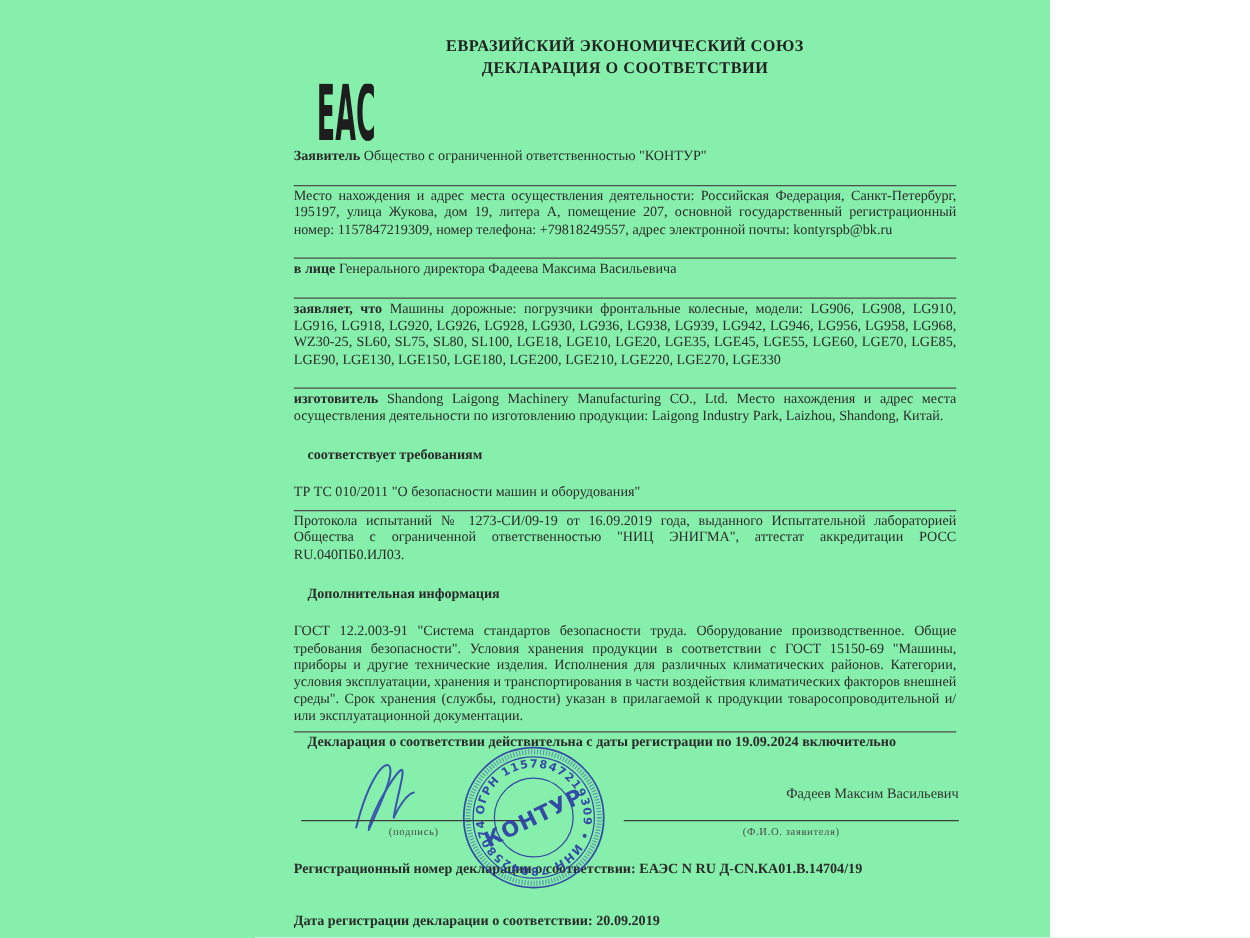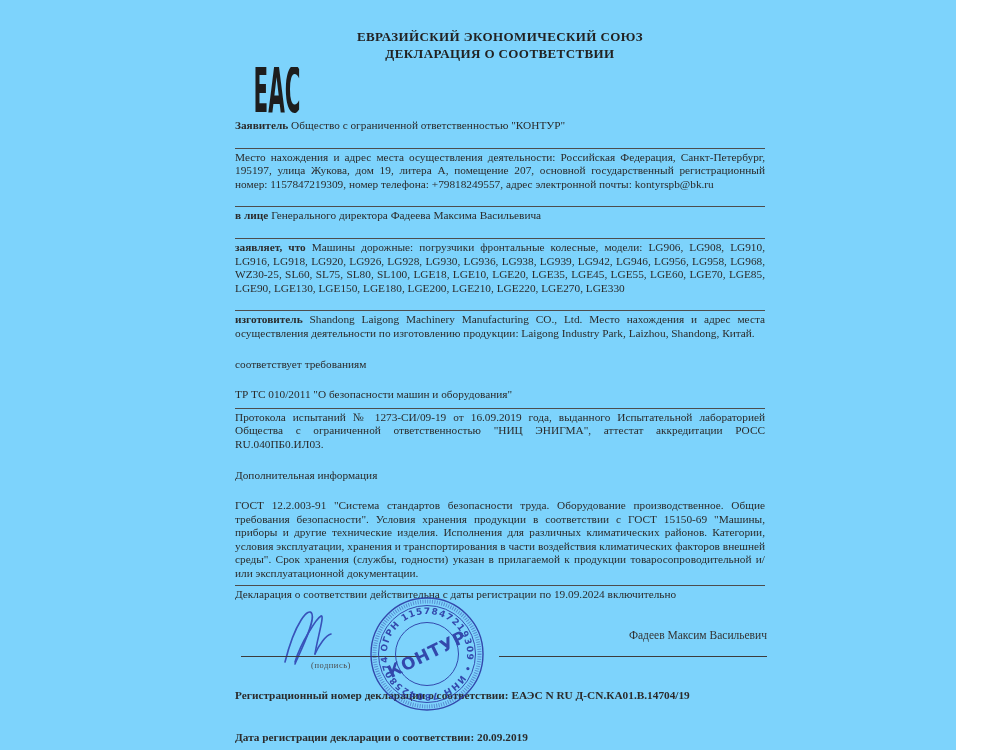--- a/index.html
+++ b/index.html
@@ -1,27 +1,27 @@
 <!DOCTYPE html>
 <html><head>
 <meta charset="utf-8">
 <style>
   html,body{margin:0;padding:0;background:#ffffff;}
   .page{
-    position:relative;width:956px;height:750px;background:#7dd3fc;overflow:hidden;
+    position:relative;width:840px;height:750px;background:#86efac;overflow:hidden;
     font-family:"Liberation Serif","DejaVu Serif",serif;color:#2b2b2b;
   }
   .content{position:absolute;left:235px;top:28px;width:530px;font-size:11.3px;line-height:13.6px;}
   .title{text-align:center;font-weight:bold;font-size:13px;line-height:17px;letter-spacing:.4px;color:#222;}
   .logo-row{margin:5px 0 2px 18px;height:48px;}
   .blk{padding:2px 0 15px 0;}
   .b-b{border-bottom:1px solid #4d4d4d;}
   .lbl{font-weight:bold;}
   .just{text-align:justify;}
-  .bold-line{font-weight:normal;}
+  .bold-line{font-weight:bold;margin-left:11px;}
   .sig-row{position:relative;height:64px;}
   .sig-line{position:absolute;left:6px;top:40px;width:180px;border-top:1px solid #3c3c3c;}
   .sig-caption{position:absolute;left:6px;top:43px;width:180px;text-align:center;font-size:8.5px;color:#4a4a4a;letter-spacing:.5px;}
   .fio-name{position:absolute;left:292px;top:13px;width:240px;text-align:right;font-size:11.5px;color:#333;}
   .fio-line{position:absolute;left:264px;top:40px;width:268px;border-top:1px solid #3c3c3c;}
   .fio-caption{position:absolute;left:264px;top:43px;width:268px;text-align:center;font-size:8.5px;color:#4a4a4a;letter-spacing:.5px;}
   .stamp{position:absolute;left:132px;top:-22px;width:120px;height:120px;opacity:.92;}
   .signature-svg{position:absolute;left:30px;top:-16px;width:92px;height:74px;}
   .footer-line{font-weight:bold;margin-top:9px;}
   .footer-line.date{margin-top:28px;}
@@ -106,20 +106,21 @@
           <path id="ringpath" d="M 20 60 a 40 40 0 1 1 80 0 a 40 40 0 1 1 -80 0"></path>
         </defs>
         <text font-family="'DejaVu Sans',sans-serif" font-size="9" font-weight="bold" fill="#2d3da6" letter-spacing="1">
           <textPath href="#ringpath" startOffset="2">ОГРН 1157847219309 • ИНН 7804258074</textPath>
         </text>
         <text x="60" y="66" text-anchor="middle" transform="rotate(-26 60 60)" font-family="'DejaVu Sans',sans-serif" font-size="17" font-weight="bold" letter-spacing="1" fill="#2d3da6">КОНТУР</text>
       </svg>
 
       <div class="fio-name">Фадеев Максим Васильевич</div>
       <div class="fio-line"></div>
+      <div class="fio-caption">(Ф.И.О. заявителя)</div>
     </div>
 
     <div class="footer-line">
       <span>Регистрационный номер декларации о соответствии:</span>
       <span>ЕАЭС N RU Д-CN.КА01.В.14704/19</span>
     </div>
 
     <div class="footer-line date">
       <span>Дата регистрации декларации о соответствии:</span>
       <span>20.09.2019</span>

